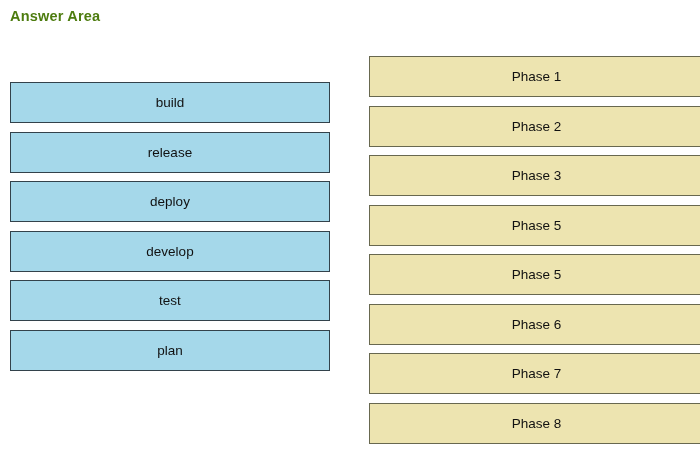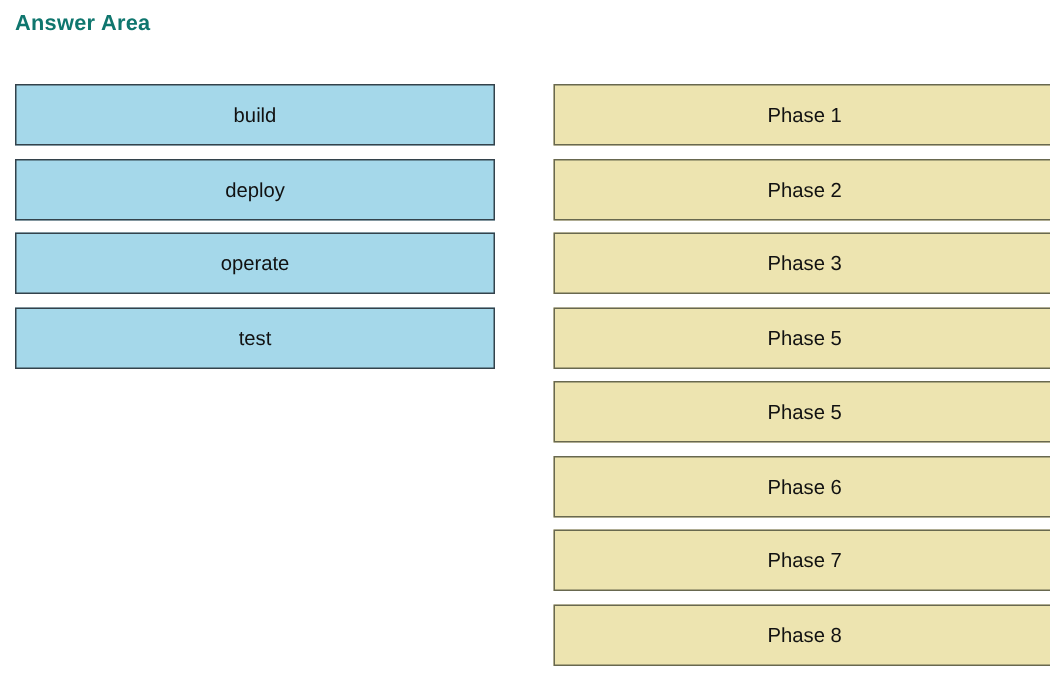--- a/index.html
+++ b/index.html
@@ -13,33 +13,34 @@
     font-family: "Liberation Sans", sans-serif;
     position: relative;
     overflow: hidden;
   }
   .answer-area-title {
     position: absolute;
     left: 10px;
     top: 8px;
     font-size: 14.5px;
     font-weight: bold;
-    color: #0f766e;
+    color: #4d7c0f;
     letter-spacing: 0.2px;
   }
   .column {
     position: absolute;
     top: 56px;
     display: flex;
     flex-direction: column;
     gap: 8.5px;
   }
   .column.options-col {
     left: 10px;
     width: 320px;
+    margin-top: 26px;
   }
   .column.targets-col {
     left: 369px;
     width: 335px;
   }
   .box {
     height: 41px;
     box-sizing: border-box;
     display: flex;
     align-items: center;
@@ -58,23 +59,25 @@
     border: 1.5px solid #68684f;
   }
 </style>
 </head>
 <body>
 
 <div class="answer-area-title">Answer Area</div>
 
 <div class="column options-col">
   <div class="box option">build</div>
+  <div class="box option">release</div>
   <div class="box option">deploy</div>
-  <div class="box option">operate</div>
+  <div class="box option">develop</div>
   <div class="box option">test</div>
+  <div class="box option">plan</div>
 </div>
 
 <div class="column targets-col">
   <div class="box target">Phase 1</div>
   <div class="box target">Phase 2</div>
   <div class="box target">Phase 3</div>
   <div class="box target">Phase 5</div>
   <div class="box target">Phase 5</div>
   <div class="box target">Phase 6</div>
   <div class="box target">Phase 7</div>

